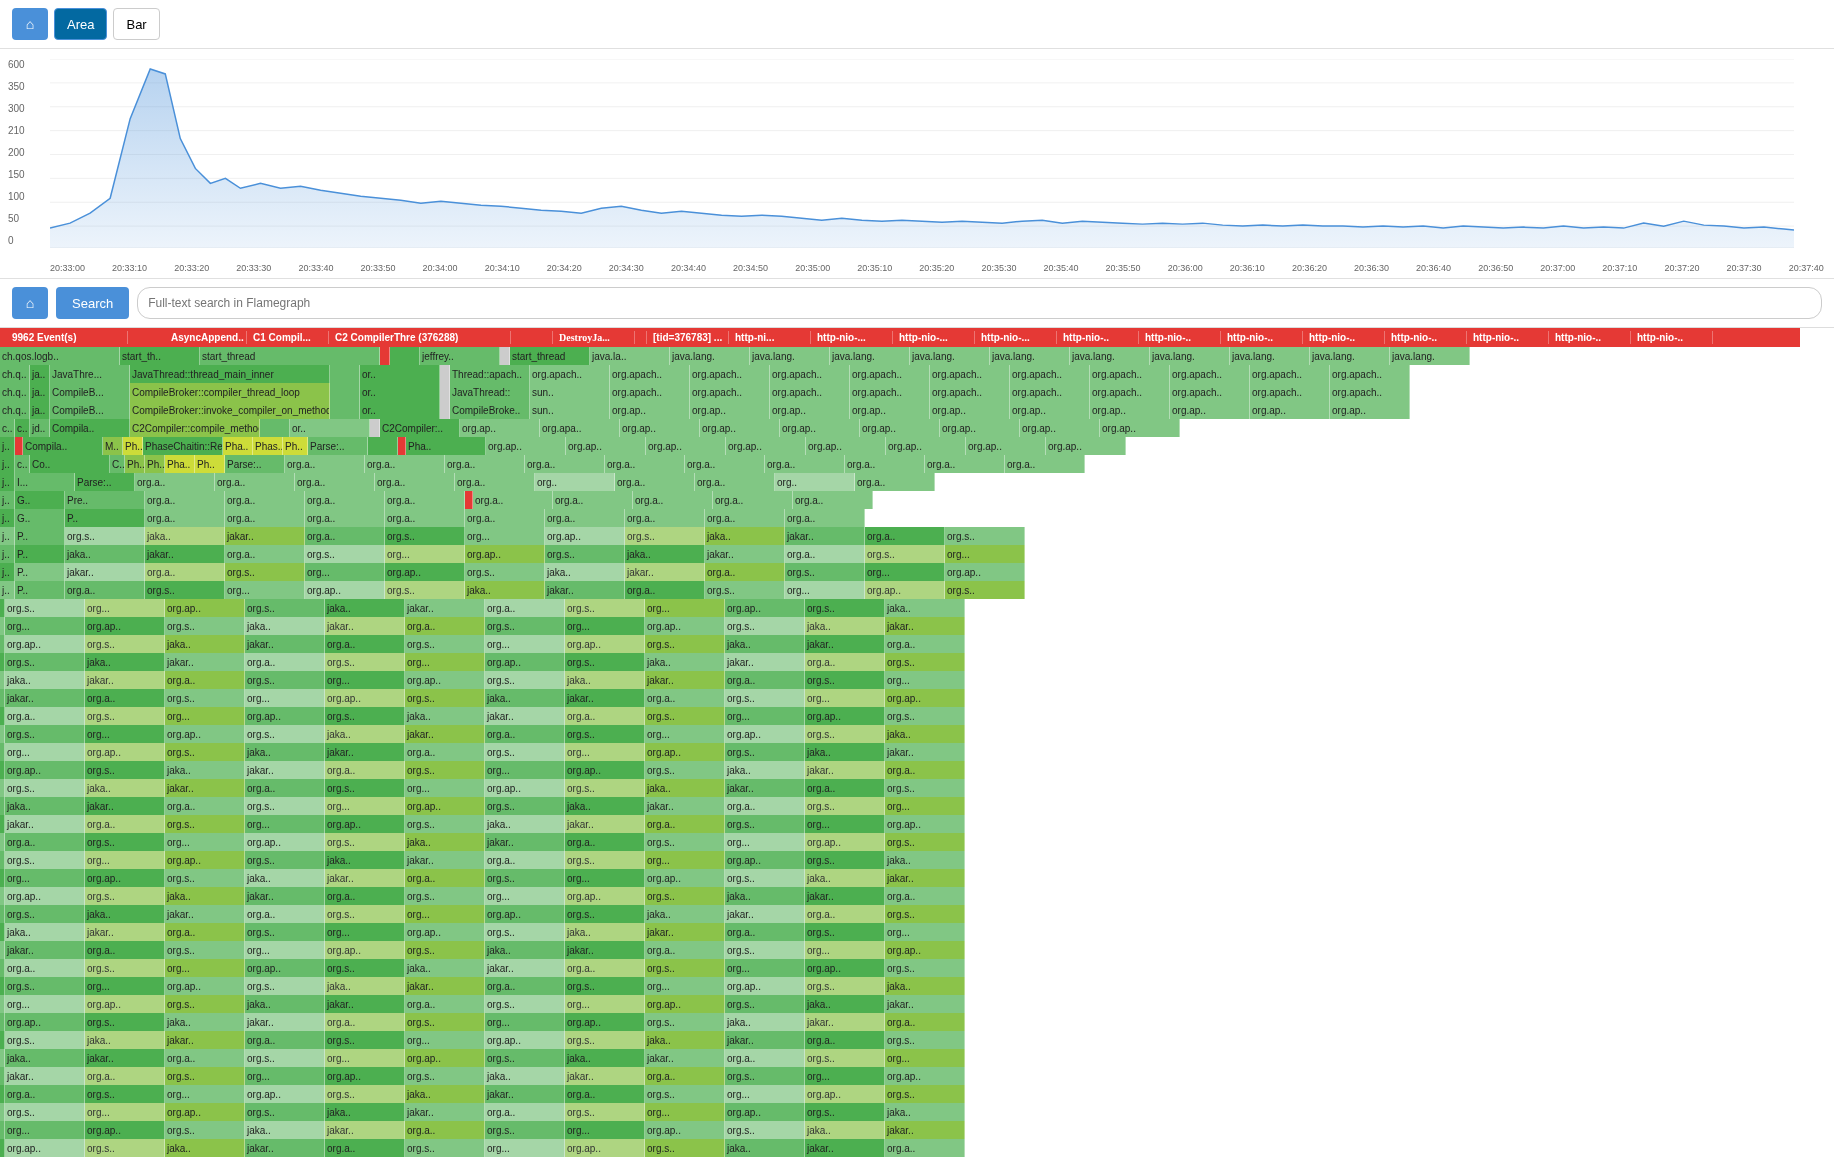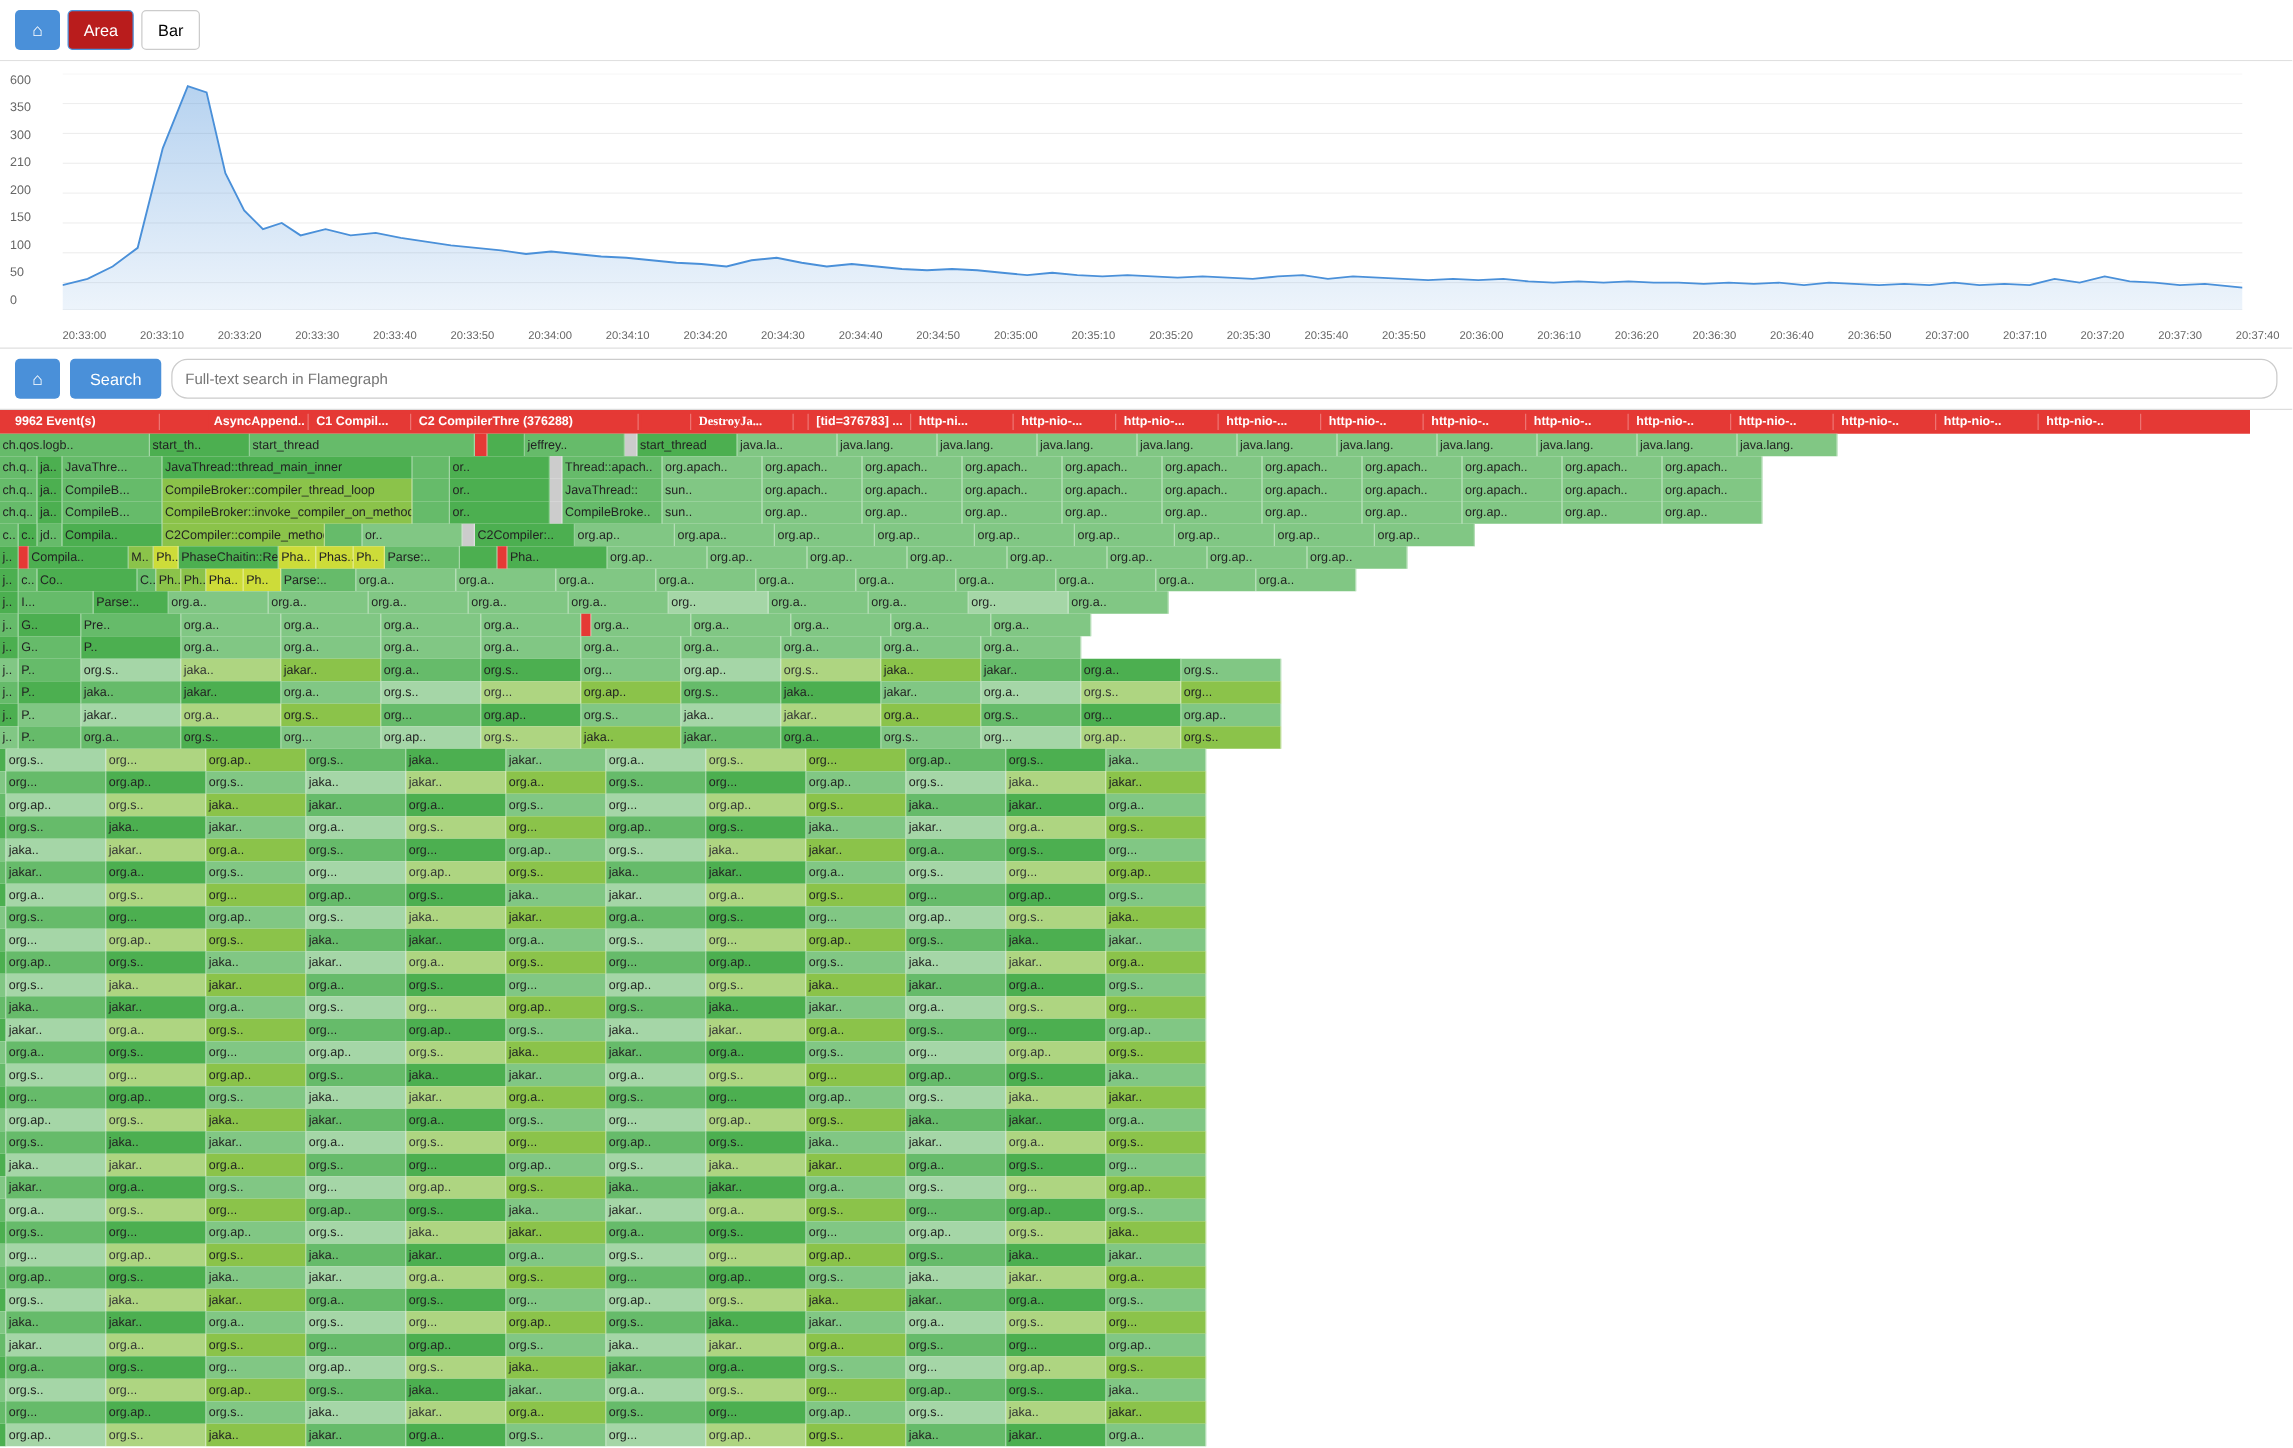--- a/index.html
+++ b/index.html
@@ -27,21 +27,21 @@
     .btn-chart {
       border: 1px solid #ccc;
       border-radius: 4px;
       padding: 4px 12px;
       cursor: pointer;
       font-size: 13px;
       background: #fff;
       height: 32px;
     }
     .btn-chart.active {
-      background: #b91c1c;
+      background: #0369a1;
       color: white;
       border-color: #4a90d9;
     }
 
     
     .chart-container {
       width: 100%;
       height: 230px;
       position: relative;
       border-bottom: 1px solid #e0e0e0;

